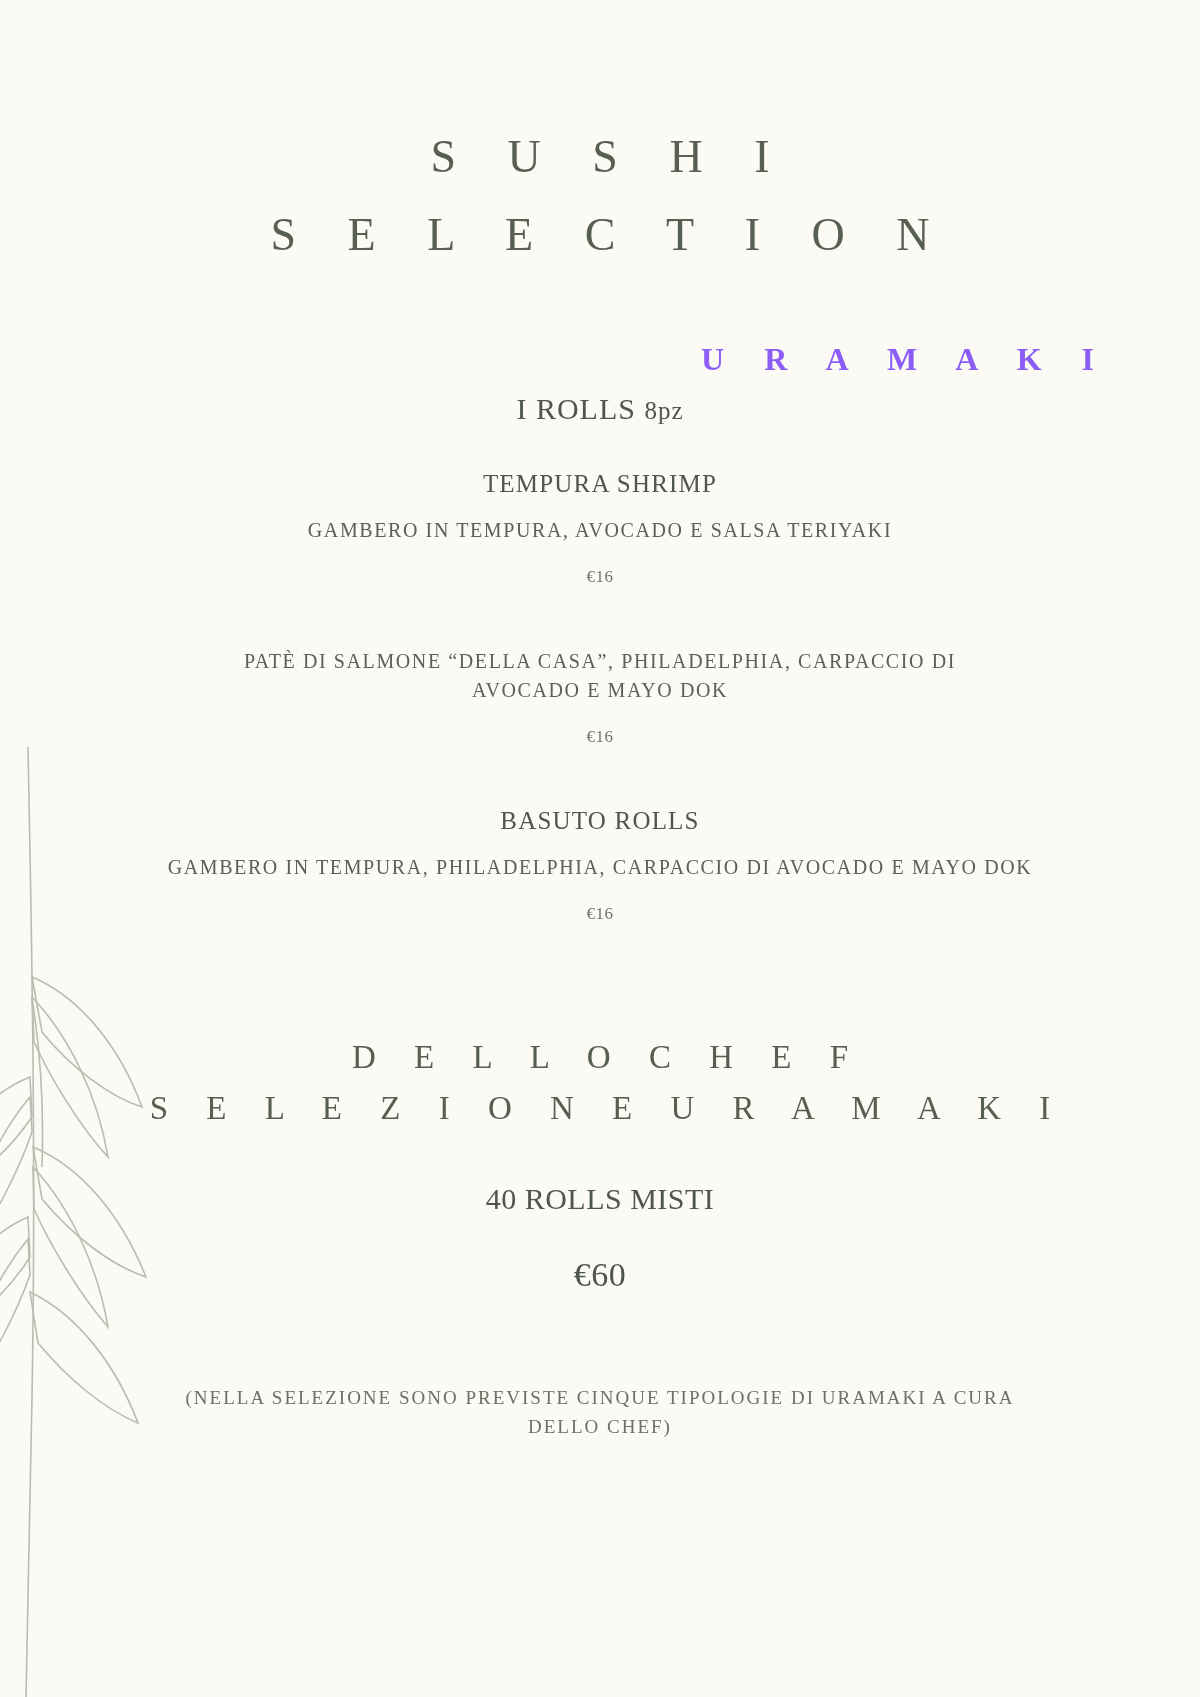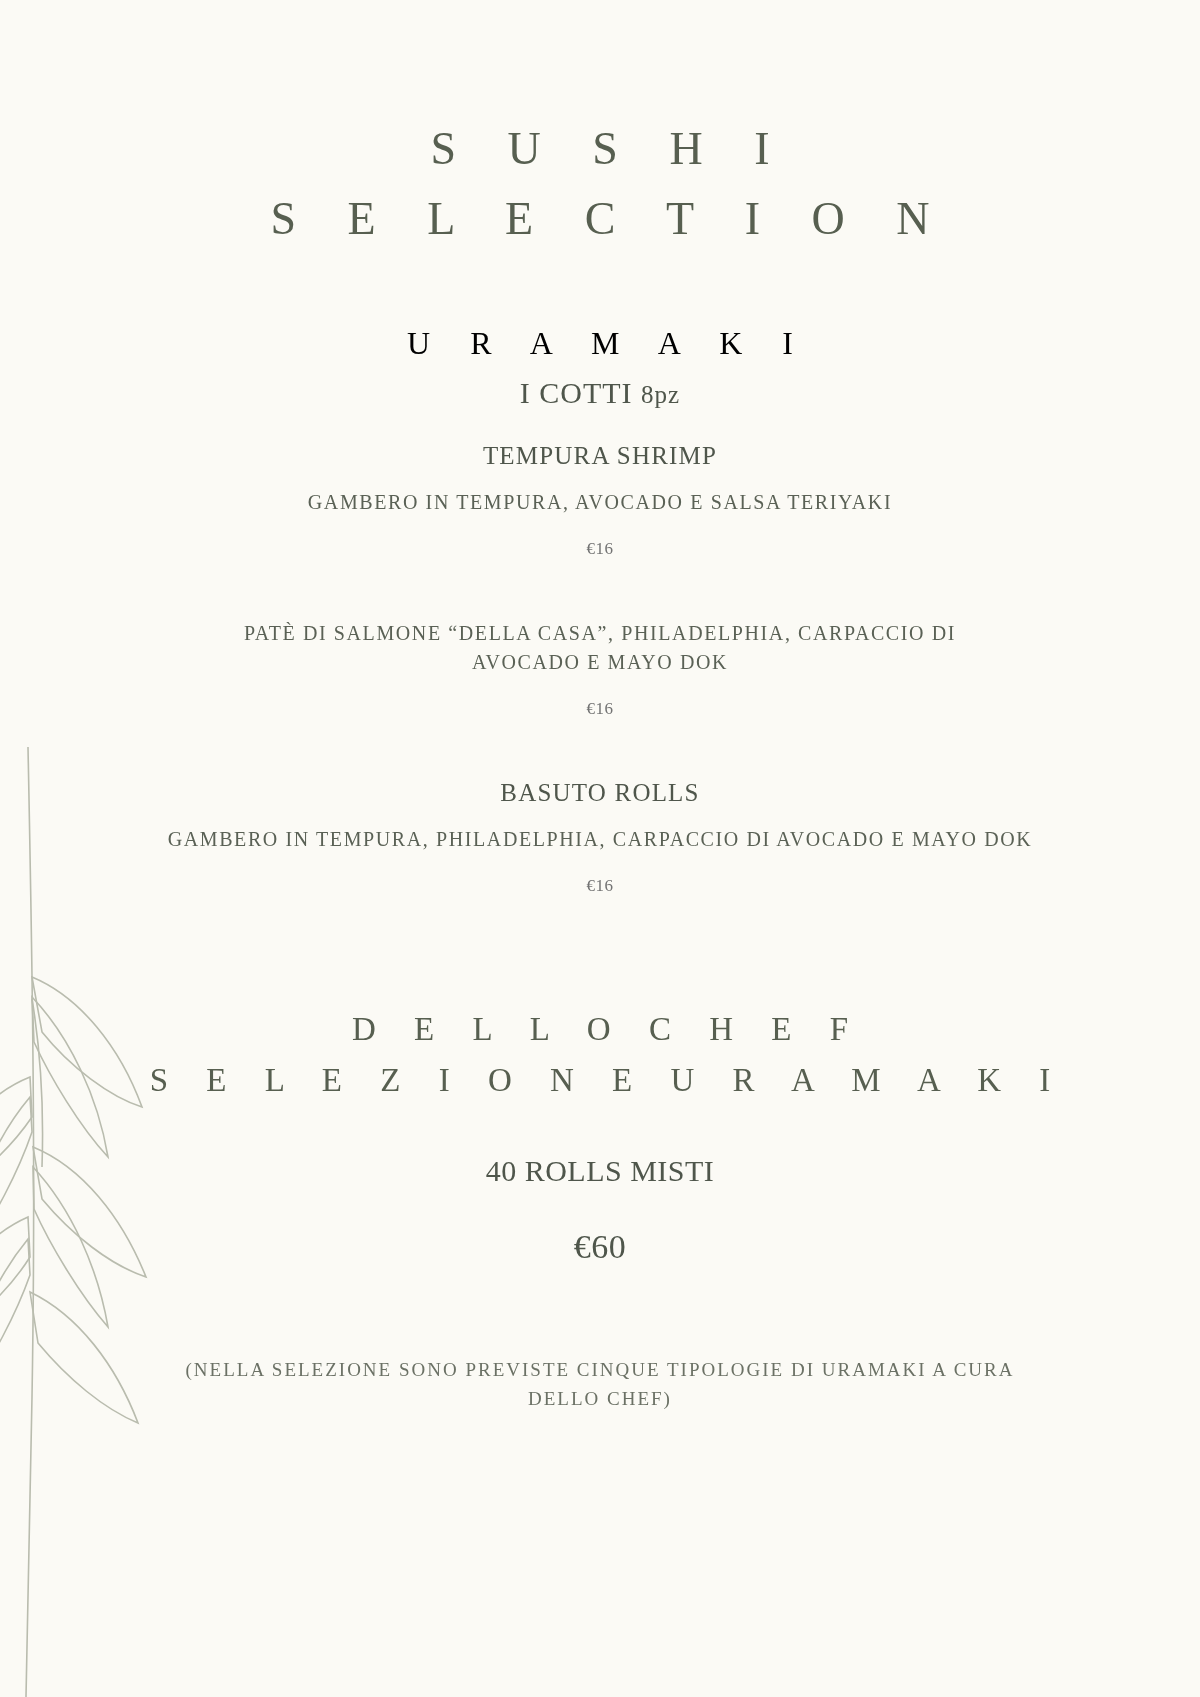--- a/index.html
+++ b/index.html
@@ -36,50 +36,51 @@
     padding: 110px 90px 60px 90px;
     text-align: center;
   }
 
   .title-line {
     font-size: 46px;
     letter-spacing: 20px;
     color: #575f50;
     line-height: 1.35;
     font-weight: normal;
-    margin: 8px;
+    margin: 16px;
     text-indent: 20px;
   }
   .title-line.second {
     font-size: 46px;
     letter-spacing: 20px;
   }
 
   .section-title {
     font-size: 32px;
     letter-spacing: 16px;
-    color: #000000;
+    color: #8b5cf6;
     margin: 75px 0 0 0;
     text-indent: 16px;
-    font-weight: normal;
+    font-weight: bold;
+    text-align: right;
   }
 
   .section-sub {
     font-size: 30px;
     letter-spacing: 1px;
     color: #4f564b;
     margin: 14px 0 0 0;
     font-weight: normal;
   }
   .section-sub .pz {
     font-size: 25px;
   }
 
   .items {
-    margin-top: 32px;
+    margin-top: 44px;
   }
 
   .item {
     margin-bottom: 60px;
   }
   .item:last-child { margin-bottom: 0; text-align: center; }
 
   .item-name {
     font-size: 25px;
     letter-spacing: 1.2px;
@@ -156,21 +157,21 @@
   </g>
 </svg>
 
 <div class="page">
 
   <h1 class="title-line">S U S H I</h1>
   <h1 class="title-line second">S E L E C T I O N</h1>
 
   <h2 class="section-title">U R A M A K I</h2>
   <div class="section-sub">
-    <span>I COTTI </span><span class="pz">8pz</span>
+    <span>I ROLLS </span><span class="pz">8pz</span>
   </div>
 
   <div class="items">
 
     <div class="item">
       <div class="item-name">TEMPURA SHRIMP</div>
       <div class="item-desc">GAMBERO IN TEMPURA, AVOCADO E SALSA TERIYAKI</div>
       <div class="item-price">€16</div>
     </div>
 

